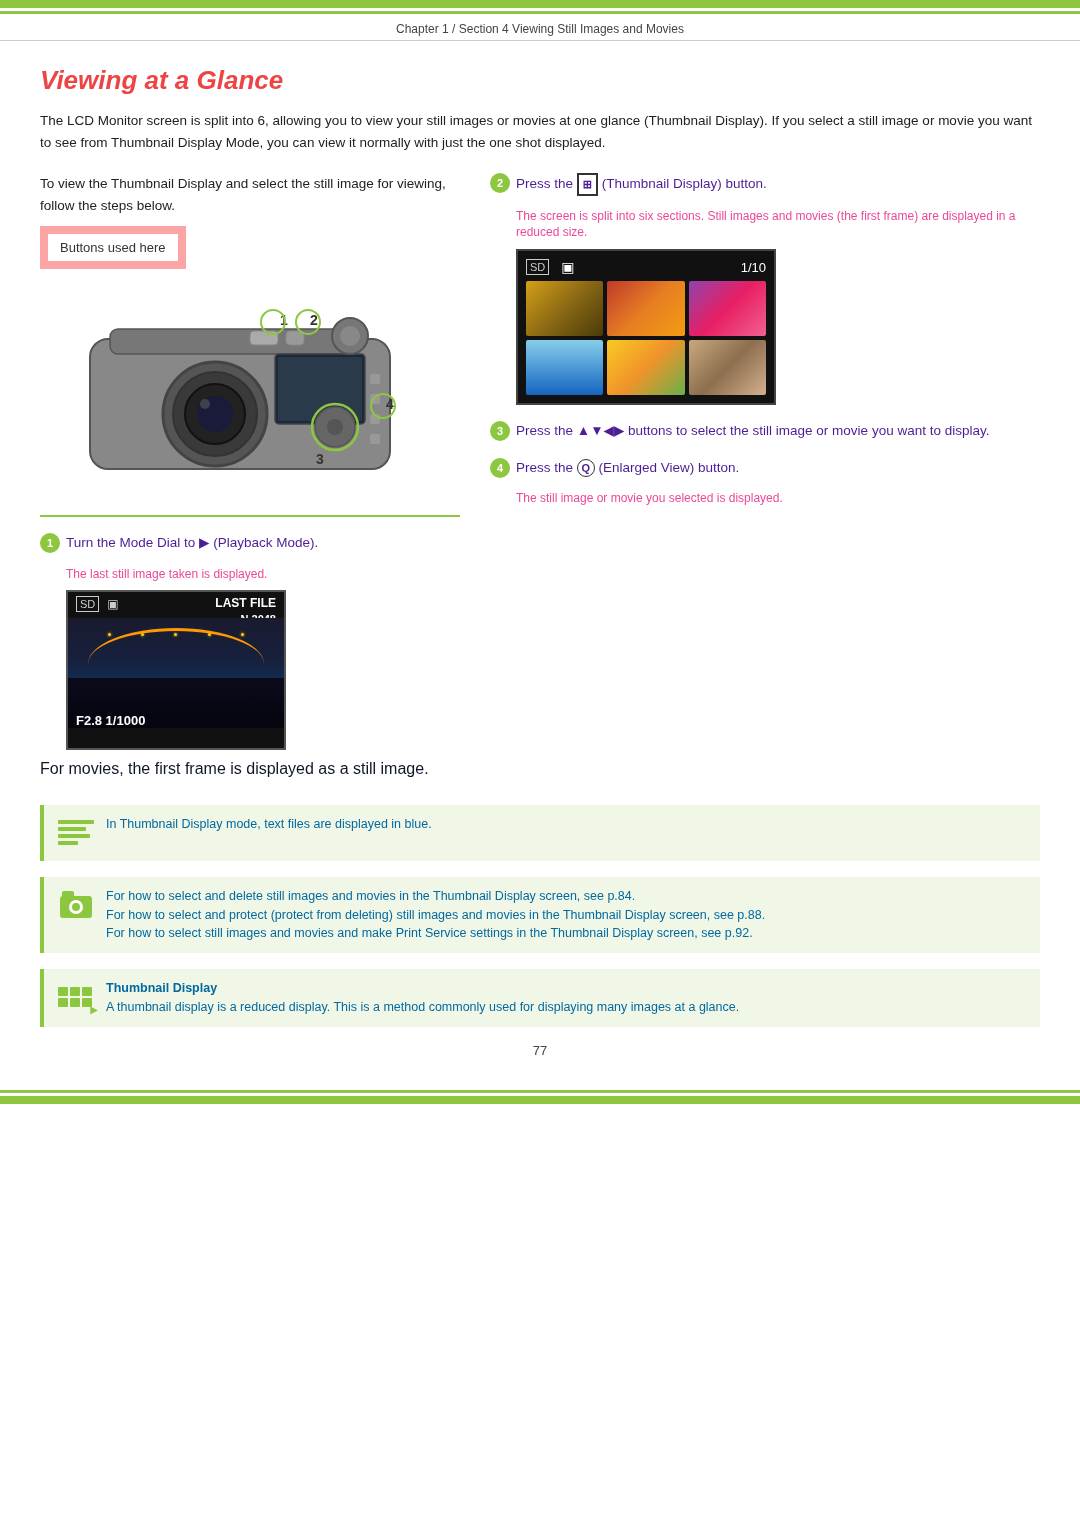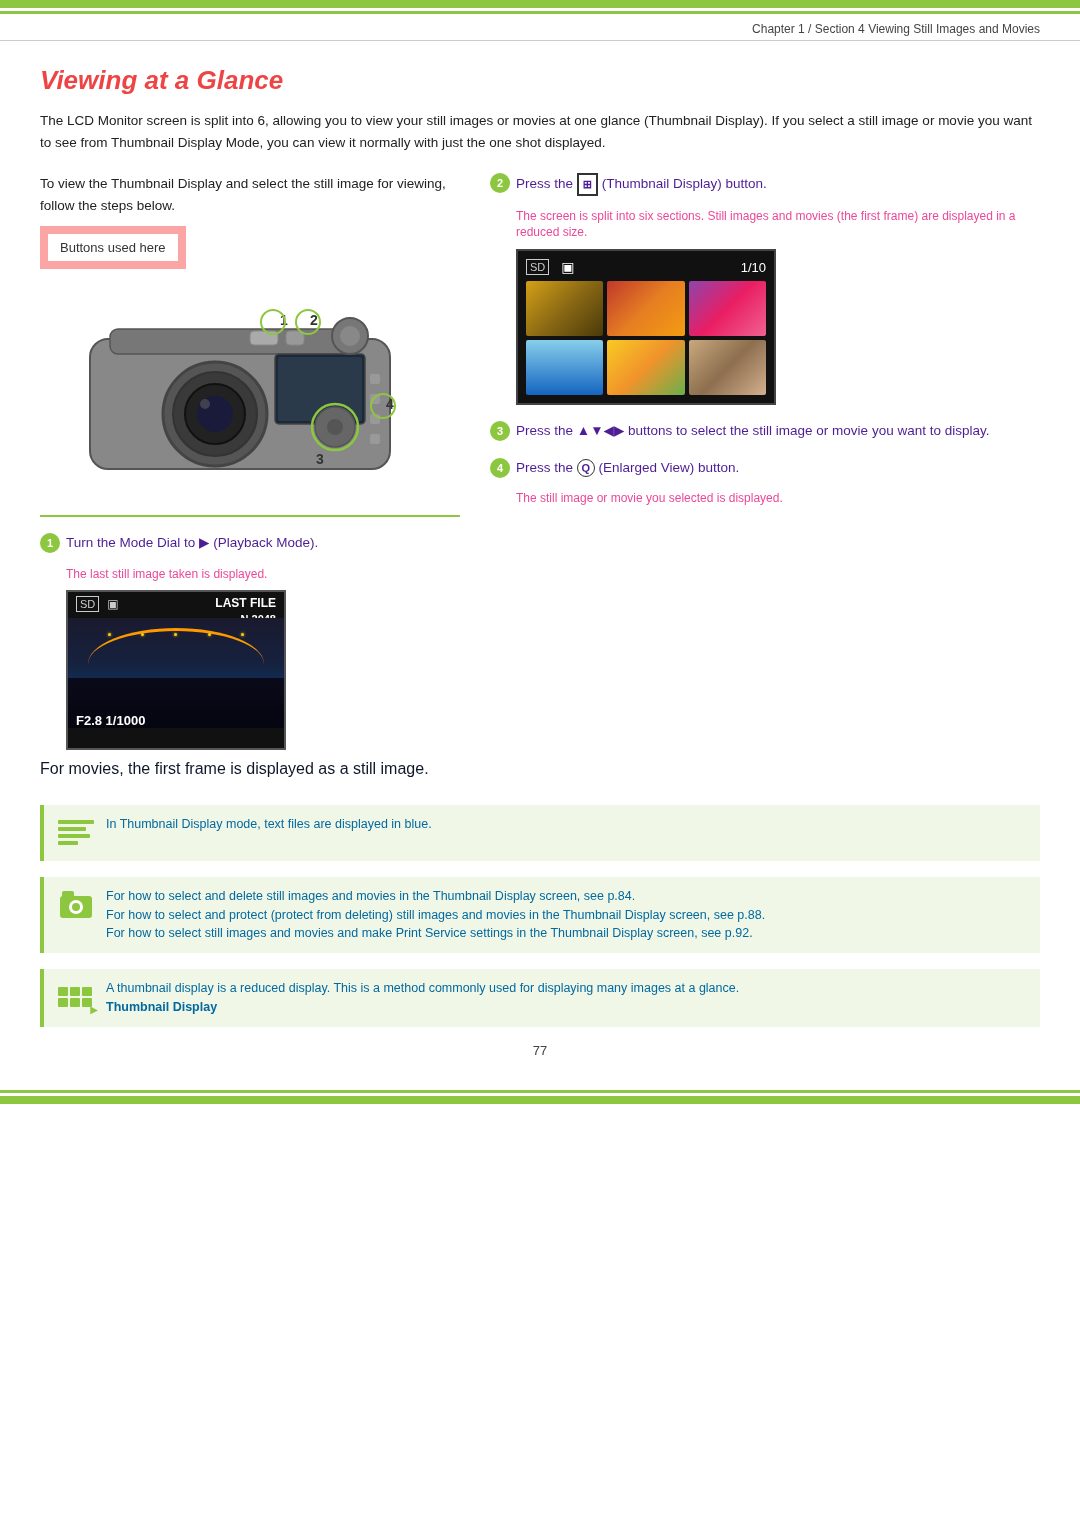--- a/index.html
+++ b/index.html
@@ -32,21 +32,21 @@
     .top-bar2 {
       height: 3px;
       background: #8dc63f;
       width: 100%;
       margin-top: 3px;
     }
 
     
     .header-area {
       padding: 8px 40px 4px 40px;
-      text-align: right;
+      text-align: center;
       font-size: 12px;
       color: #444;
       border-bottom: 1px solid #ccc;
     }
 
     
     .main-content {
       padding: 24px 40px 20px 40px;
     }
 
@@ -628,22 +628,22 @@
             </div>
             <div class="icon-thumb-row">
               <div class="icon-thumb-sq"></div>
               <div class="icon-thumb-sq"></div>
               <div class="icon-thumb-sq"></div>
             </div>
           </div>
           <span class="thumbnail-icon-arrow">▶</span>
         </div>
         <div>
+          <p class="note-text"><strong>Thumbnail Display</strong></p>
           <p class="note-text">A thumbnail display is a reduced display. This is a method commonly used for displaying many images at a glance.</p>
-          <p class="note-text"><strong>Thumbnail Display</strong></p>
         </div>
       </div>
 
     </div>
 
     <div class="page-number">77</div>
 
   </div>
 
   <div class="bottom-bar"></div>

